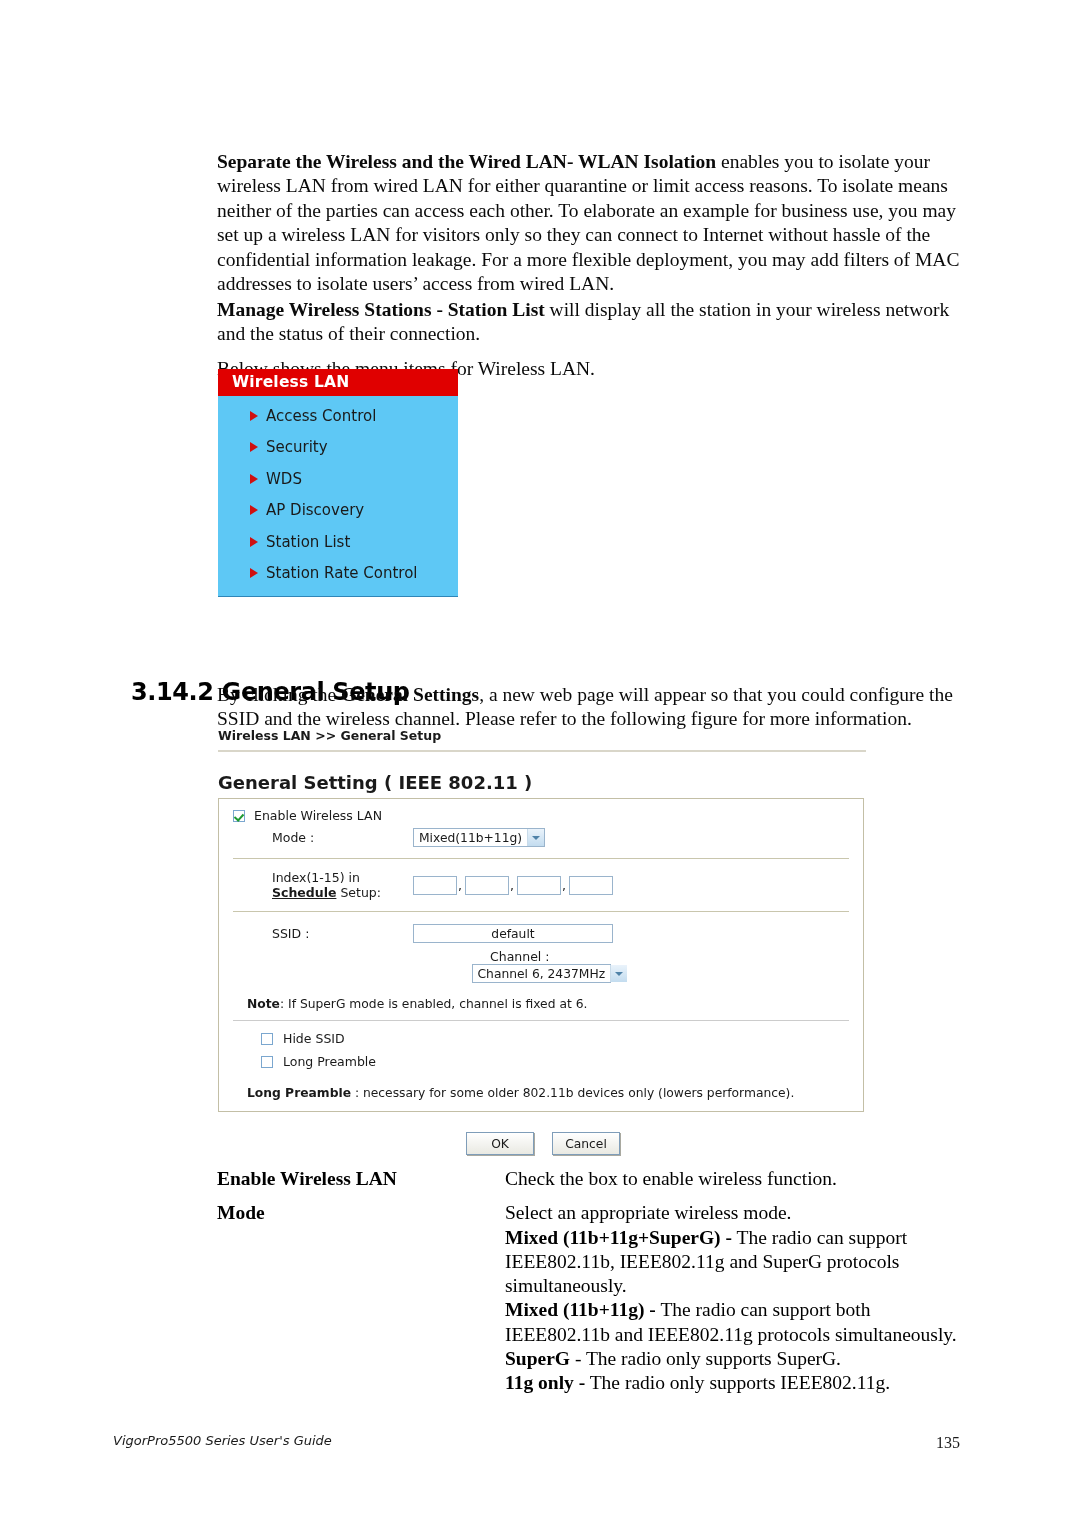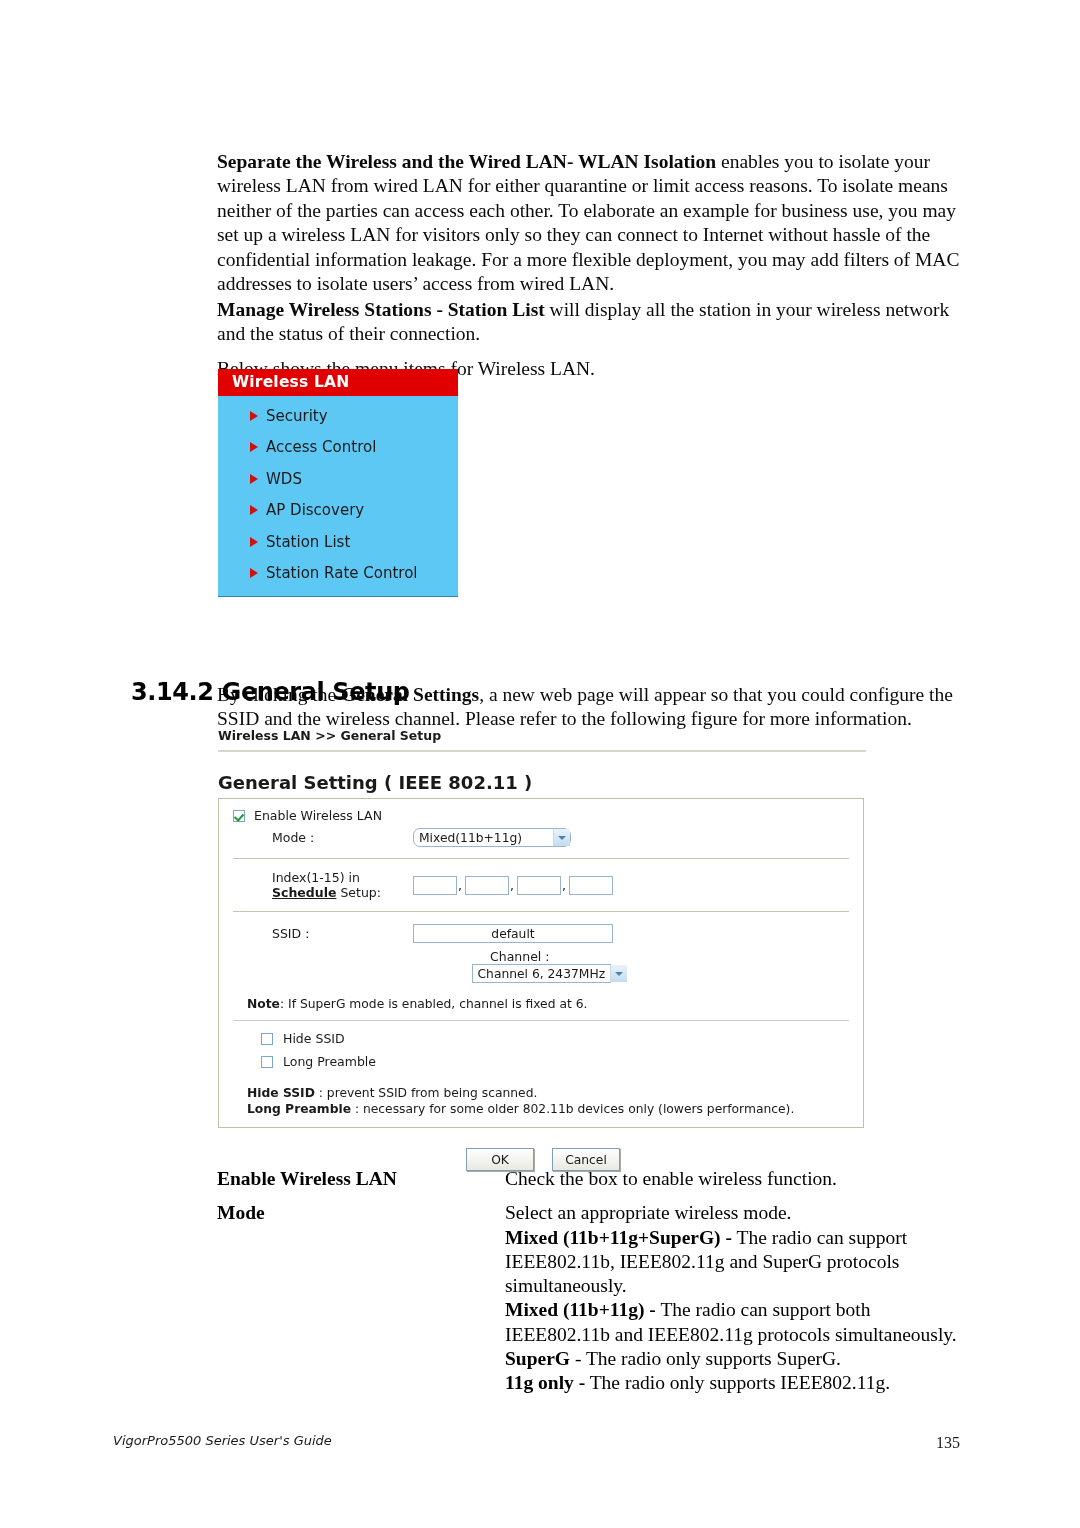--- a/index.html
+++ b/index.html
@@ -280,25 +280,25 @@
 
   <p class="body-text" id="para-stations"><span class="b">Manage Wireless Stations - Station List</span><span> will display all the station in your wireless network and the status of their connection.</span></p>
 
   <p class="body-text" id="para-below">Below shows the menu items for Wireless LAN.</p>
 
   <div id="wlan-menu">
     <div id="wlan-menu-header">Wireless LAN</div>
     <div id="wlan-menu-list">
       <div class="wlan-item">
         <span class="wlan-bullet"></span>
+        <span>Access Control</span>
+      </div>
+      <div class="wlan-item">
+        <span class="wlan-bullet"></span>
         <span>Security</span>
-      </div>
-      <div class="wlan-item">
-        <span class="wlan-bullet"></span>
-        <span>Access Control</span>
       </div>
       <div class="wlan-item">
         <span class="wlan-bullet"></span>
         <span>WDS</span>
       </div>
       <div class="wlan-item">
         <span class="wlan-bullet"></span>
         <span>AP Discovery</span>
       </div>
       <div class="wlan-item">
@@ -328,21 +328,21 @@
       <div class="ui-block" style="padding-bottom:3px;">
         <div style="display:flex; align-items:center;">
           <span class="cb checked"></span>
           <span class="ui-label" style="margin-left:9px;">Enable Wireless LAN</span>
         </div>
       </div>
 
       <div class="ui-block" style="padding-top:2px; padding-bottom:11px;">
         <div style="display:flex; align-items:center;">
           <span class="ui-field-label" style="padding-left:39px; width:141px;">Mode :</span>
-          <span class="sel" style="width:158px;border-radius:7px;">
+          <span class="sel" style="width:132px;">
             <span class="sel-text">Mixed(11b+11g)</span>
             <span class="sel-arrow"></span>
           </span>
         </div>
       </div>
 
       <div class="ui-hr"></div>
 
       <div class="ui-block" style="padding-top:11px; padding-bottom:11px;">
         <div style="display:flex; align-items:center;">
@@ -386,21 +386,20 @@
           <span class="cb"></span>
           <span class="ui-label" style="margin-left:10px;">Hide SSID</span>
         </div>
         <div style="display:flex; align-items:center;">
           <span class="cb"></span>
           <span class="ui-label" style="margin-left:10px;">Long Preamble</span>
         </div>
       </div>
 
       <div class="ui-block" style="padding-top:8px; padding-bottom:10px; padding-left:28px;">
-        <div class="ui-note" style="line-height:16px;"><span class="b">Hide SSID</span><span> : prevent SSID from being scanned.</span></div>
         <div class="ui-note" style="line-height:16px;"><span class="b">Long Preamble</span><span> : necessary for some older 802.11b devices only (lowers performance).</span></div>
       </div>
 
     </div>
 
     <div id="ui-buttons">
       <div class="btn">OK</div>
       <div class="btn">Cancel</div>
     </div>
 

